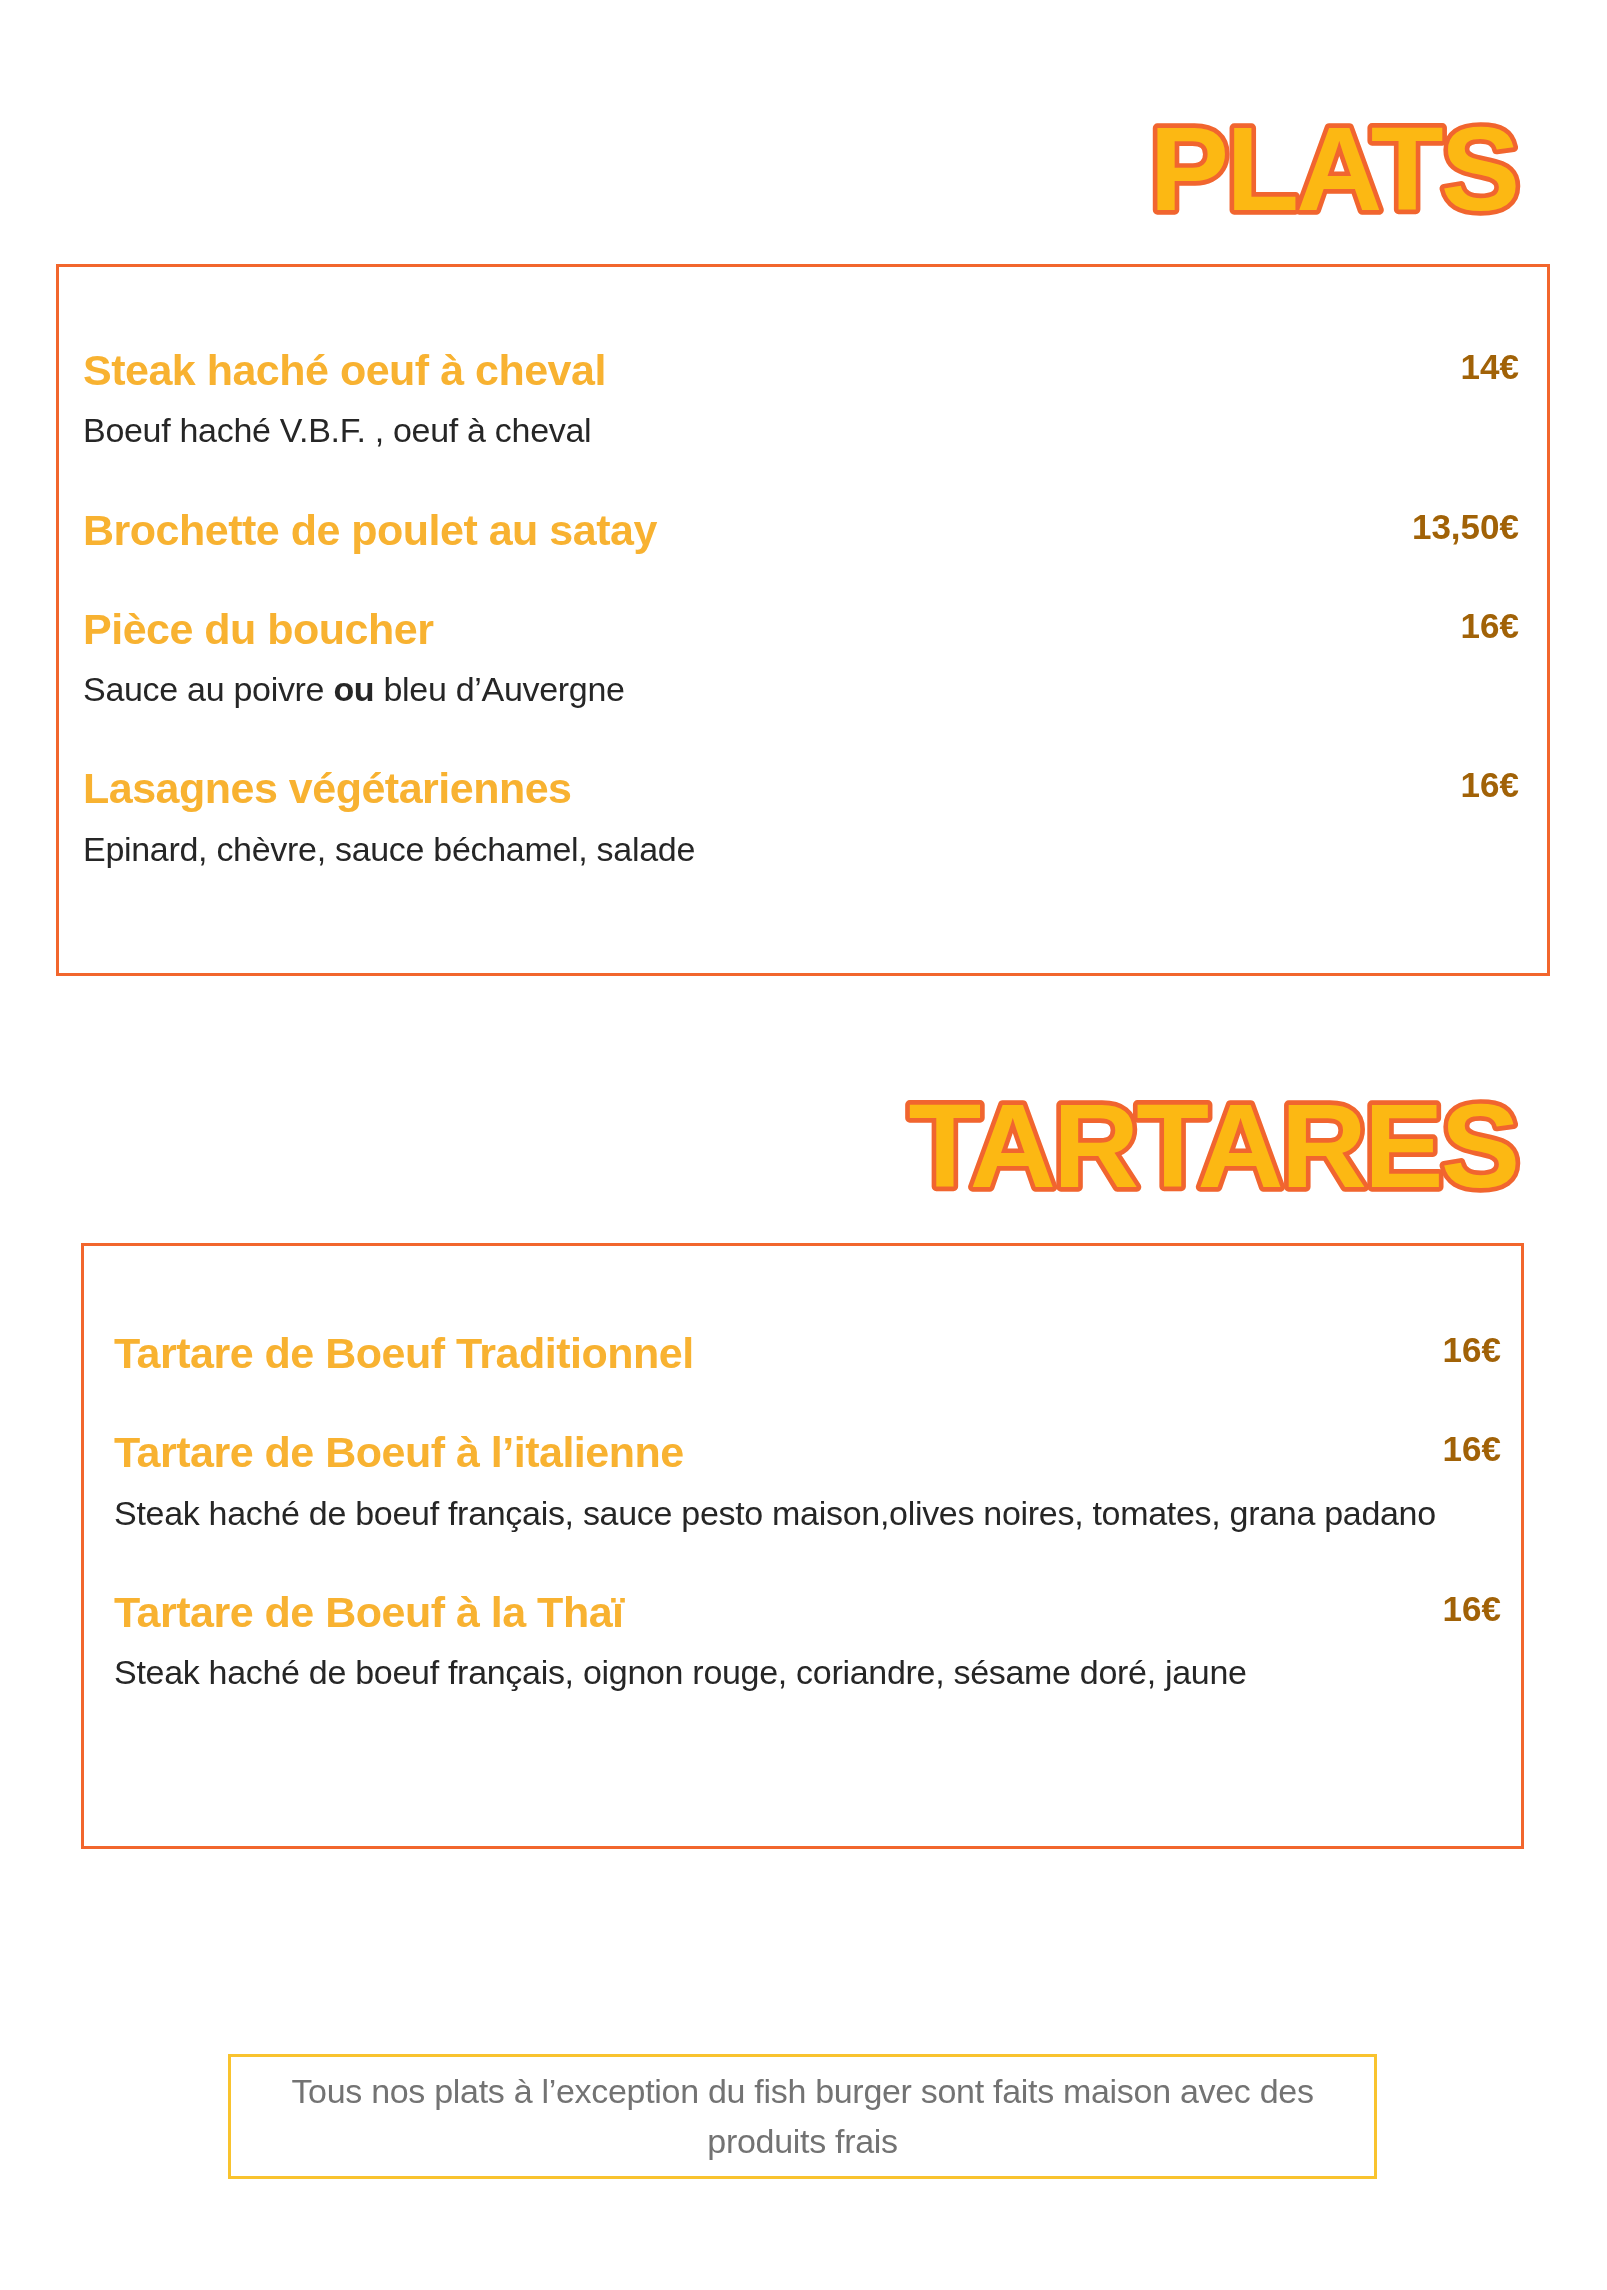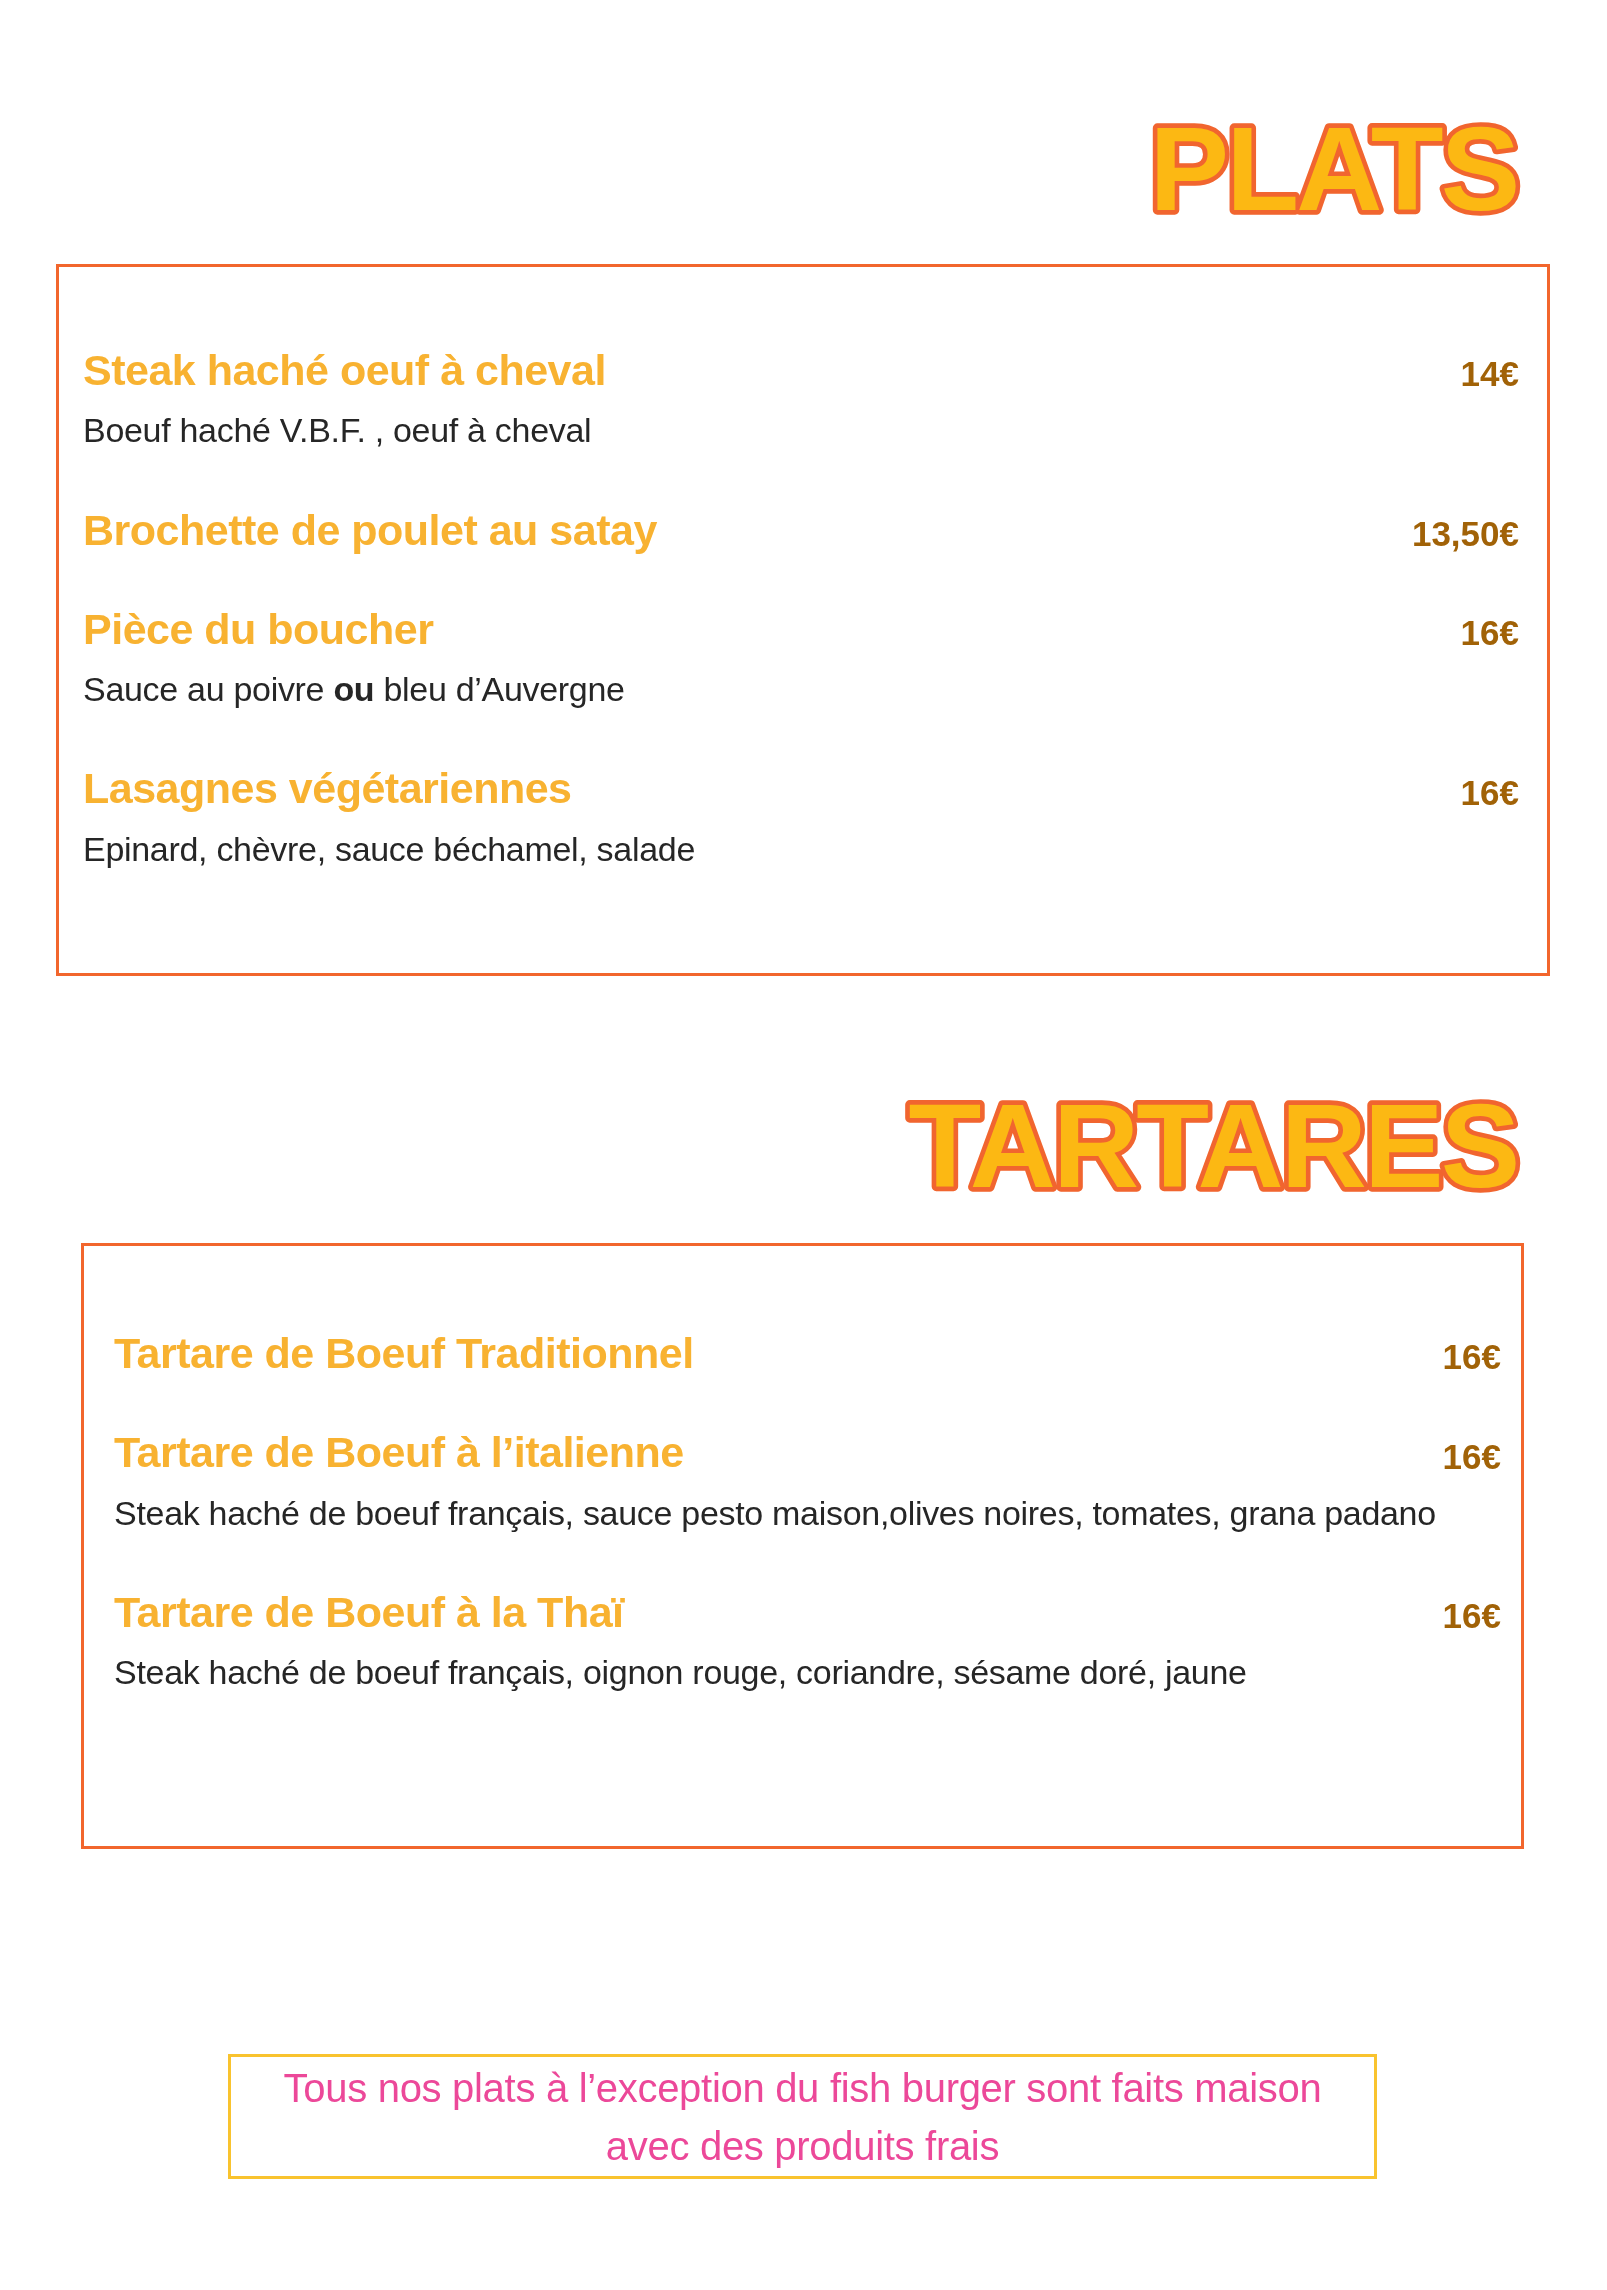--- a/index.html
+++ b/index.html
@@ -34,21 +34,21 @@
     box-sizing:border-box;
     background:#ffffff;
   }
   .box-plats{left:56px;top:264px;width:1494px;height:712px;padding:80px 28px 0 24px;}
   .box-tartares{left:81px;top:1243px;width:1443px;height:606px;padding:84px 20px 0 30px;}
 
   .menu-item{margin-bottom:52px;}
   .item-head{
     display:flex;
     justify-content:space-between;
-    align-items:flex-end;
+    align-items:flex-start;
   }
   .item-name{
     font-size:43px;
     font-weight:700;
     color:#F8B231;
     letter-spacing:-0.5px;
     line-height:1.1;
   }
   .item-price{
     font-size:35px;
@@ -74,22 +74,22 @@
     width:1149px;height:125px;
     border:3.7px solid #F9C32E;
     box-sizing:border-box;
     display:flex;
     align-items:center;
     justify-content:center;
     text-align:center;
     background:#ffffff;
   }
   .footer-note-text{
-    font-size:40px;
-    color:#ec4899;
+    font-size:34px;
+    color:#737373;
     line-height:1.45;
     max-width:1081px;
     letter-spacing:-0.3px;
   }
 </style>
 </head>
 <body>
 
 <div class="page">
 

